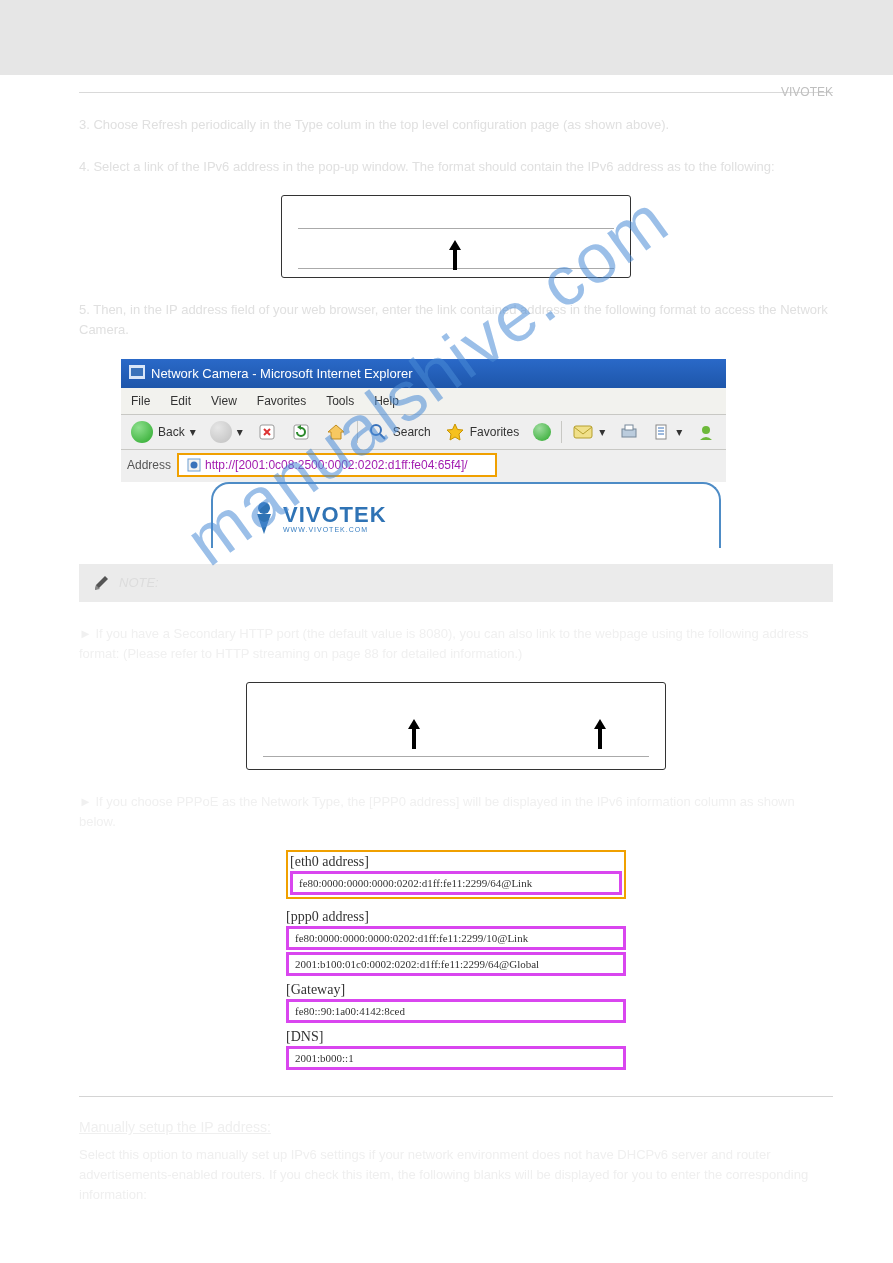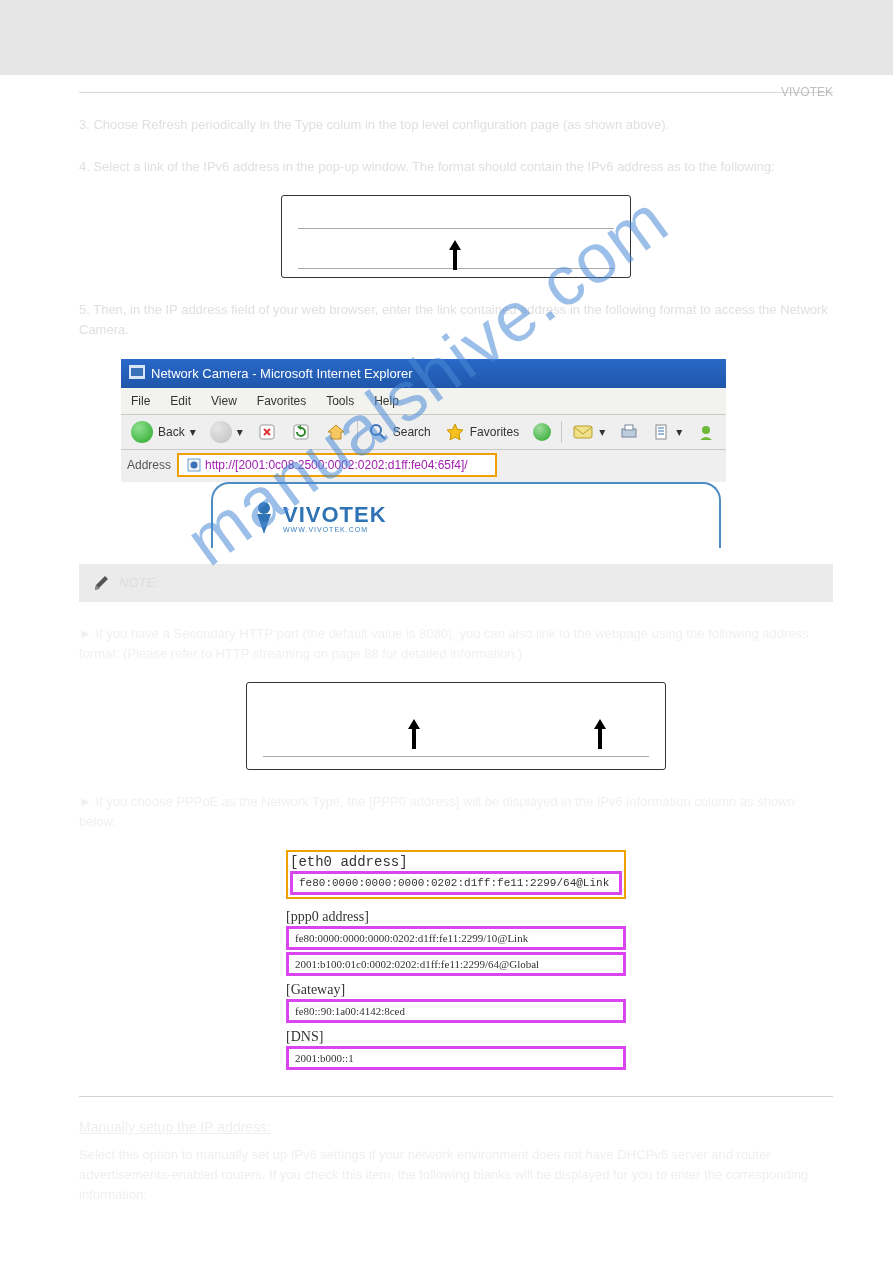--- a/index.html
+++ b/index.html
@@ -183,21 +183,21 @@
   }
   .ipv6-label { font-size: 14px; color: #333; padding: 4px 0 1px 0; }
   .ipv6-field {
     border: 3px solid #d946ef;
     background: #fff;
     font-size: 11px;
     color: #333;
     padding: 3px 6px;
     margin-bottom: 2px;
   }
-  .ipv6-highlight { border: 2px solid #f0a000; padding: 2px 2px 2px 2px; margin-bottom: 6px; font-family: Liberation Mono, monospace; }
+  .ipv6-highlight { border: 2px solid #f0a000; padding: 2px 2px 2px 2px; margin-bottom: 6px; }
   .ipv6-highlight .ipv6-label { padding-top: 0; }
   .ipv6-highlight .ipv6-field { margin-bottom: 0; }
 
   .hr-faded {
     border: none;
     border-top: 1px solid #d4d4d4;
     margin: 26px 0 22px 0;
   }
   .underline-heading {
     text-decoration: underline;

